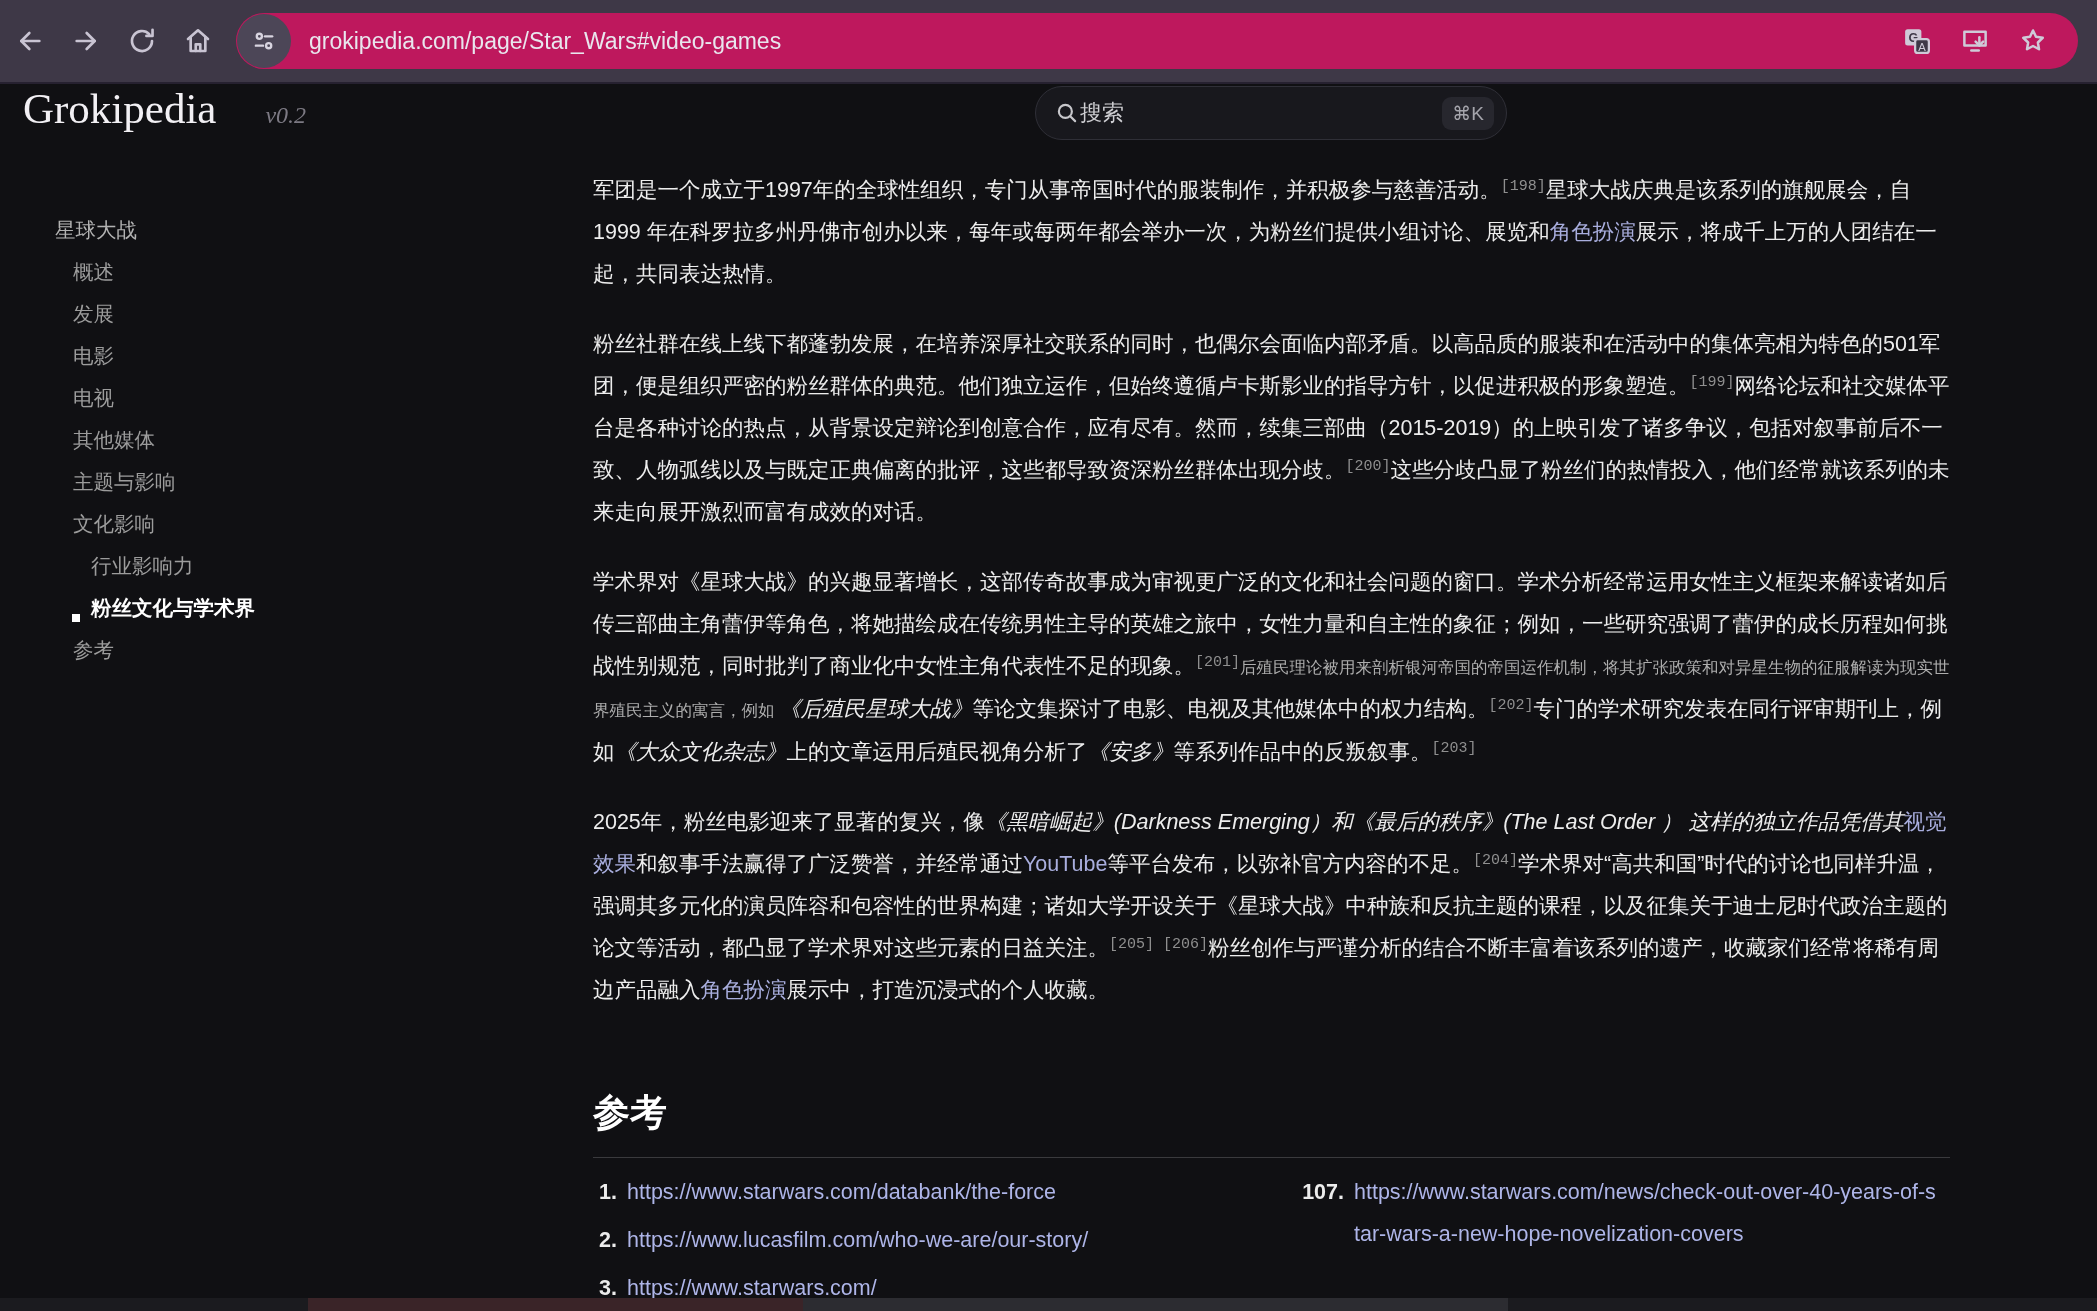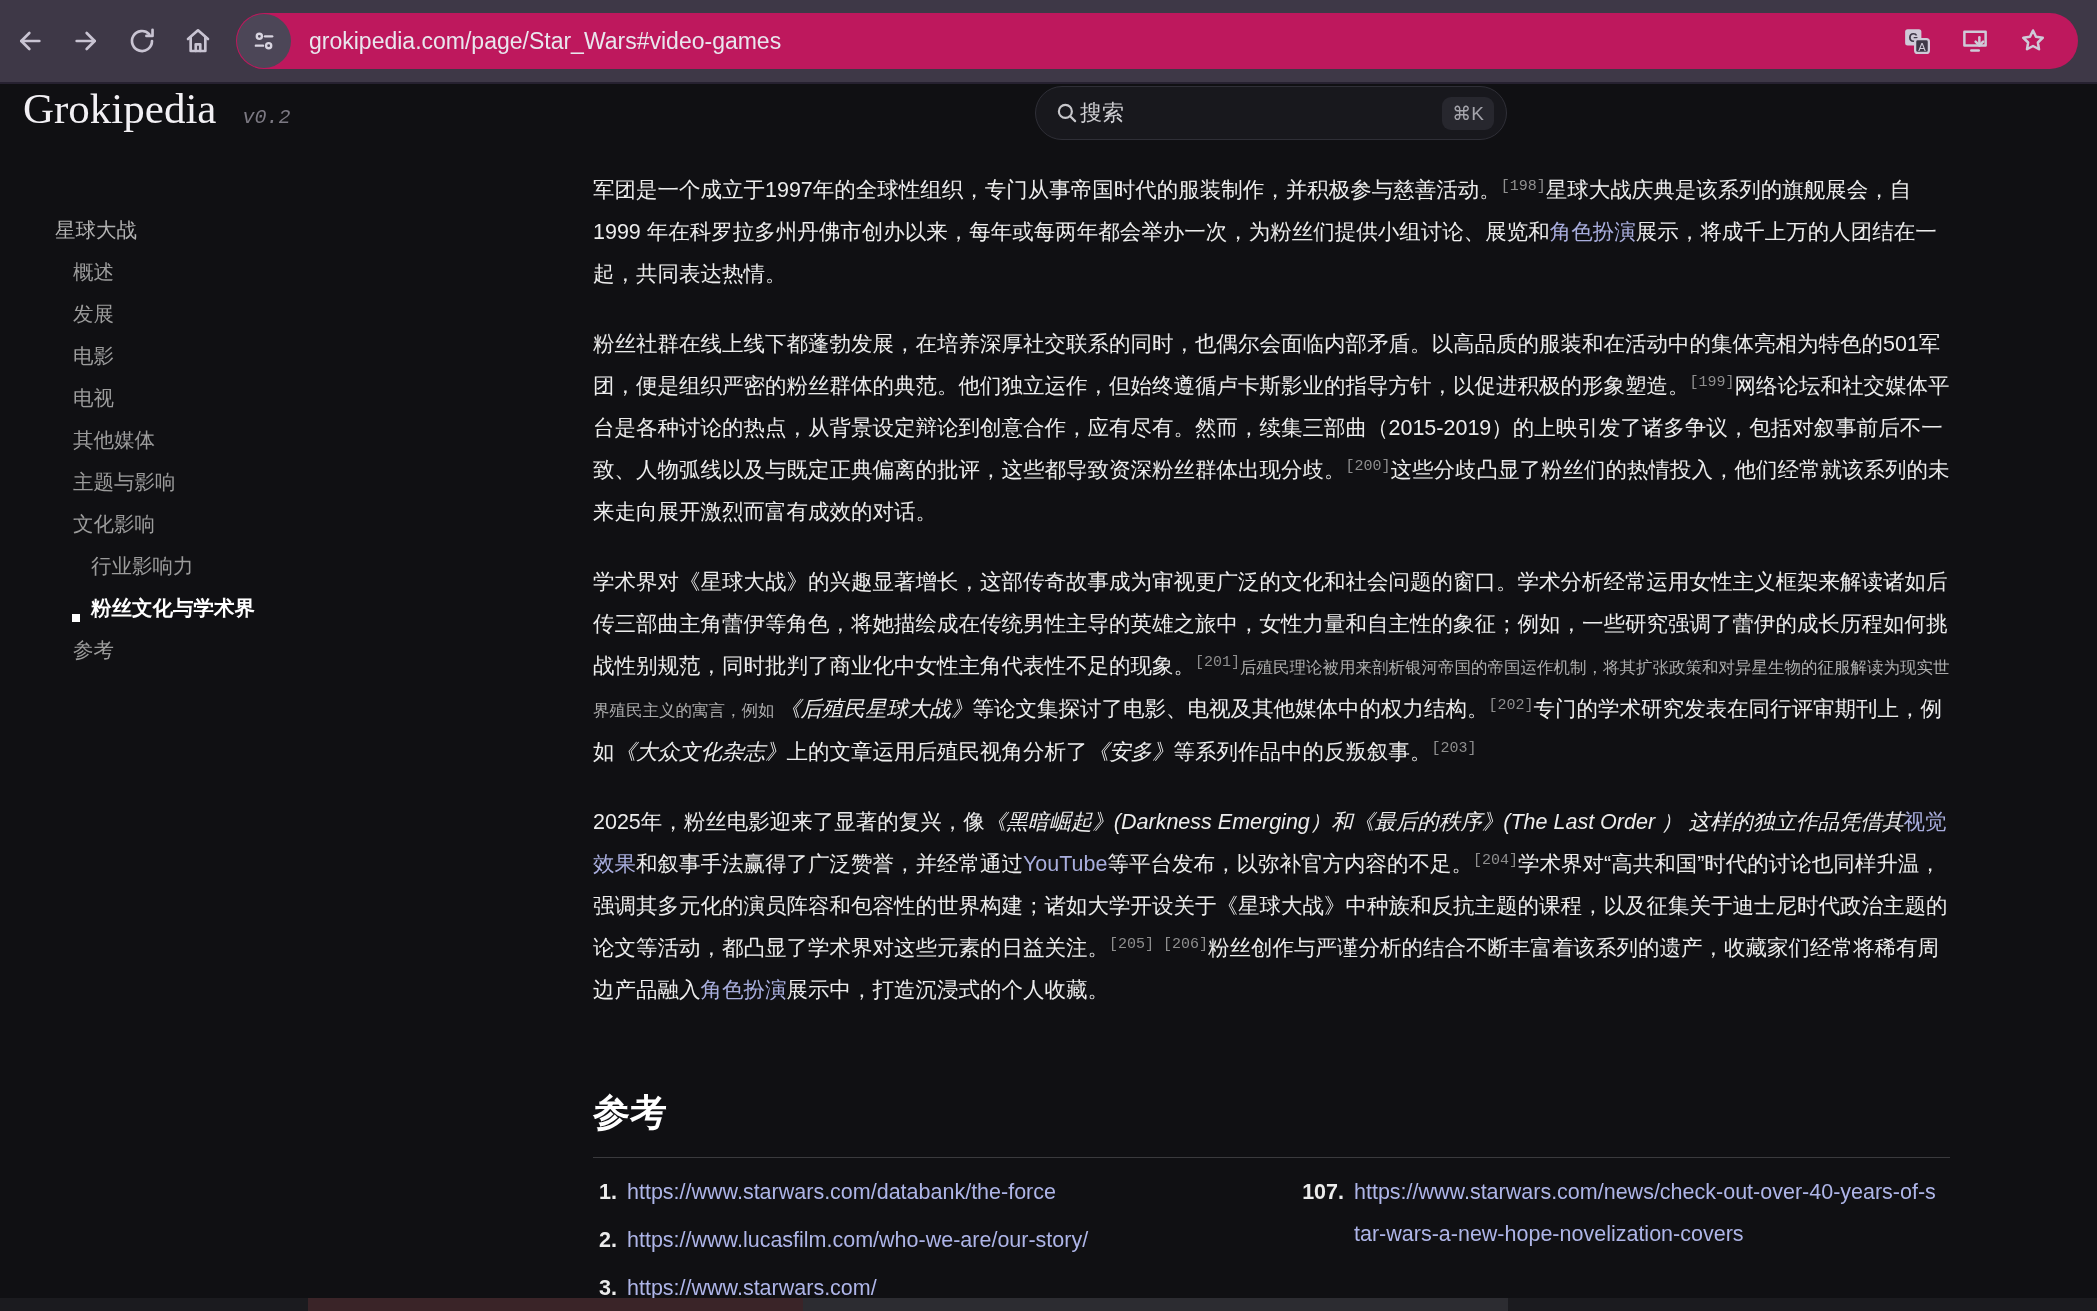--- a/index.html
+++ b/index.html
@@ -20,23 +20,23 @@
     position:absolute;left:236px;top:13px;width:1842px;height:56px;border-radius:28px;
     background:#be185d;display:flex;align-items:center;
   }
   .site-chip{
     width:54px;height:54px;border-radius:50%;background:#4c4657;
     display:flex;align-items:center;justify-content:center;margin-left:1px;flex:none;
   }
   .url-text{margin-left:18px;color:#e9e6ee;font-size:23px;white-space:nowrap;}
   .pill-icons{margin-left:auto;display:flex;align-items:center;gap:28px;padding-right:30px;}
   
-  .logo-wrap{position:absolute;left:23px;top:84px;display:flex;align-items:baseline;height:52px;}
+  .logo-wrap{position:absolute;left:23px;top:84px;display:flex;align-items:baseline;height:52px;gap:39px;}
   .logo{font-family:"Liberation Serif","DejaVu Serif",serif;font-size:43px;color:#f2f0f4;}
-  .version{font-family:Liberation Mono, monospace;font-style:italic;font-size:20px;color:#7c7983;margin-left:26px;}
+  .version{font-family:Liberation Serif, serif;font-style:italic;font-size:24px;color:#7c7983;margin-left:10px;}
   .search{
     position:absolute;left:1035px;top:86px;width:472px;height:54px;border-radius:27px;
     background:#18181d;border:1px solid #2f2f37;box-sizing:border-box;
     display:flex;align-items:center;padding:0 12px 0 18px;
   }
   .search-ph{color:#cfcfd3;font-size:22px;}
   .kbd{margin-left:auto;background:#27272e;color:#a5a5ac;border-radius:9px;padding:5px 10px;font-size:19px;}
   
   .sidebar{position:absolute;left:55px;top:202px;width:430px;}
   .side-item{height:42px;display:flex;align-items:flex-end;font-size:20.5px;color:#9c9c9c;cursor:default;}

